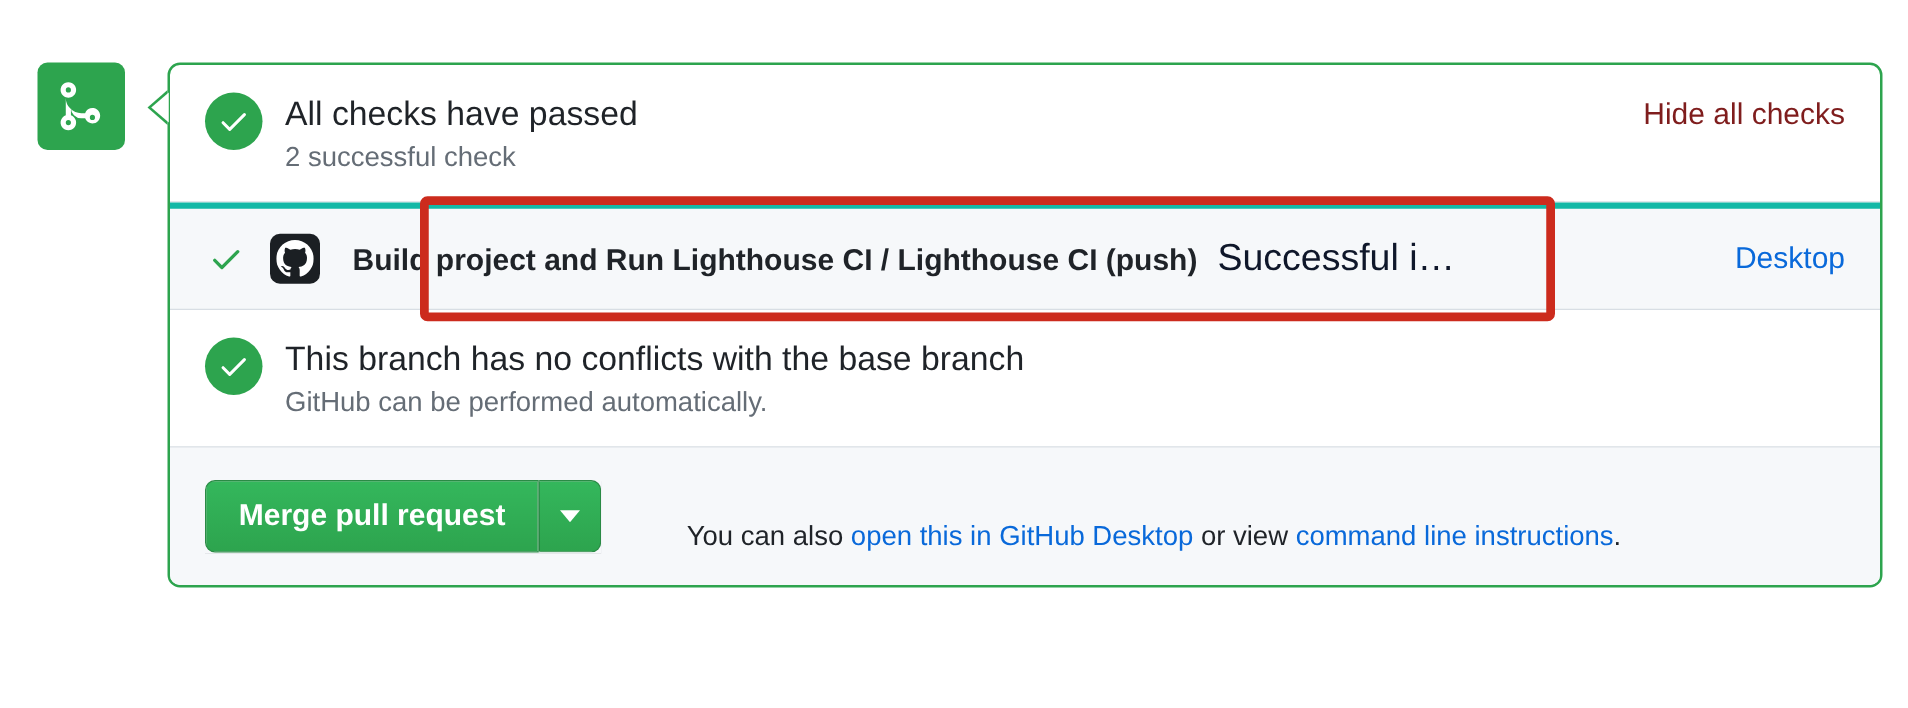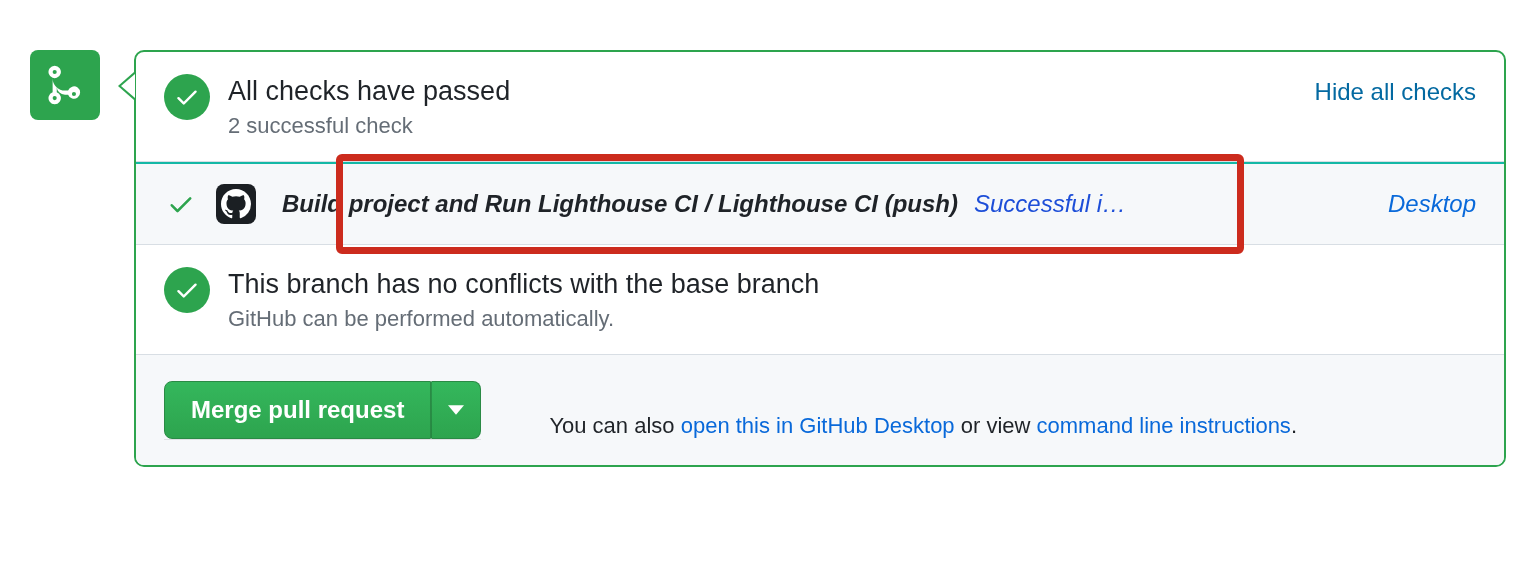--- a/index.html
+++ b/index.html
@@ -91,35 +91,34 @@
     font-weight: 400;
     color: #1f2328;
     line-height: 1.3;
   }
   .section-sub {
     font-size: 22px;
     color: #656d76;
     margin-top: 4px;
   }
   .hide-link {
-    color: #0369a1;
+    color: #7f1d1d;
     font-size: 24px;
     text-decoration: none;
     position: absolute;
     right: 28px;
     top: 26px;
     cursor: pointer;
   }
   .check-row {
     background: #f6f8fa;
-    border-top: 2px solid #14b8a6;
+    border-top: 5px solid #14b8a6;
     border-bottom: 1px solid #d8dee4;
     padding: 0;
     position: relative;
-    font-style: italic;
   }
   .check-inner {
     display: flex;
     align-items: center;
     padding: 20px 28px;
     gap: 18px;
   }
   .check-mark-small {
     width: 34px;
     display: flex;
@@ -145,22 +144,22 @@
     justify-content: center;
     flex-shrink: 0;
   }
   .check-name {
     font-size: 24px;
     font-weight: 600;
     color: #1f2328;
     white-space: nowrap;
   }
   .check-status {
-    font-size: 24px;
-    color: #1d4ed8;
+    font-size: 30px;
+    color: #0f172a;
     white-space: nowrap;
     overflow: hidden;
     text-overflow: ellipsis;
     margin-left: 8px;
   }
   .details-link {
     color: #0969da;
     font-size: 24px;
     text-decoration: none;
     margin-left: auto;

